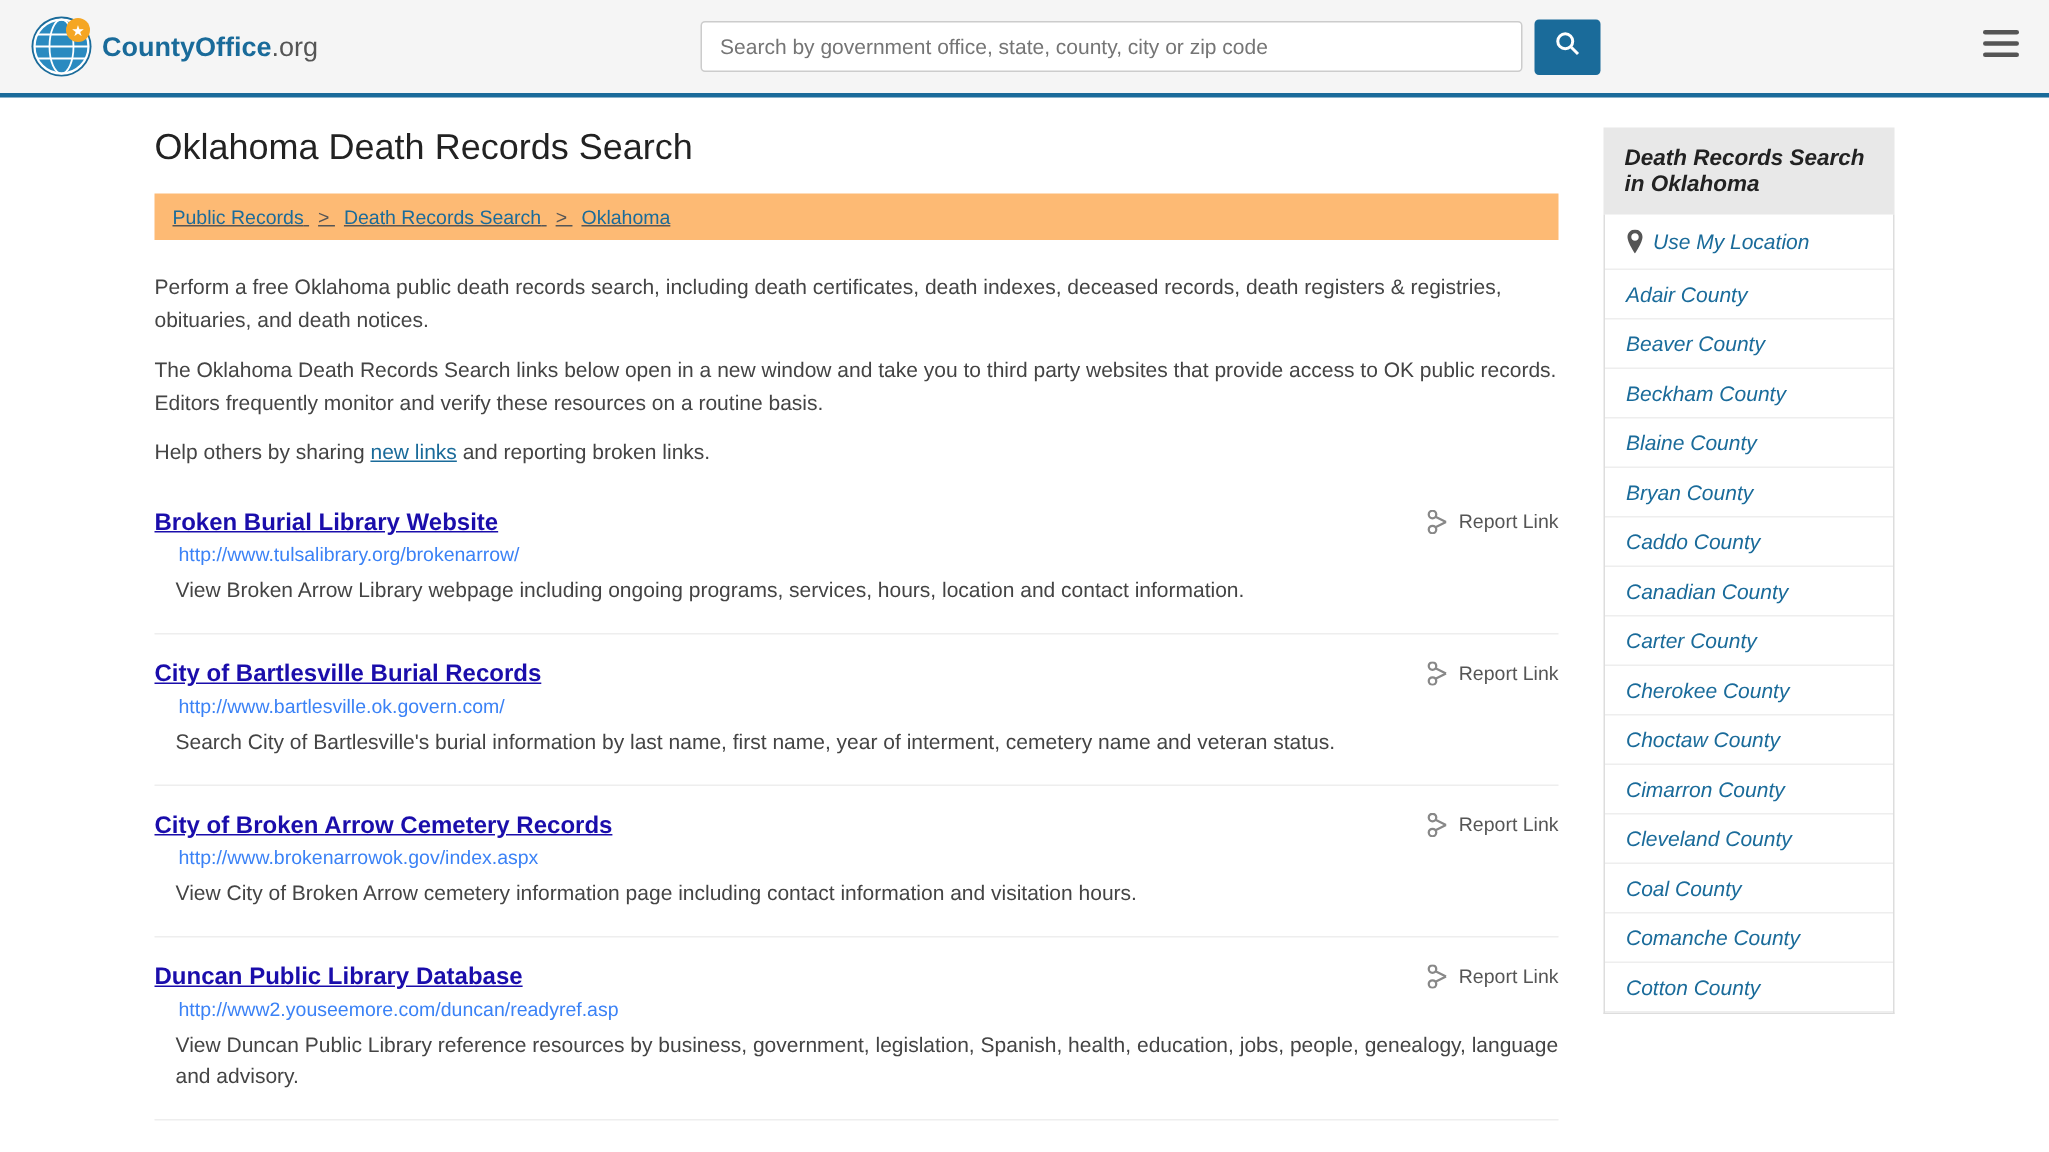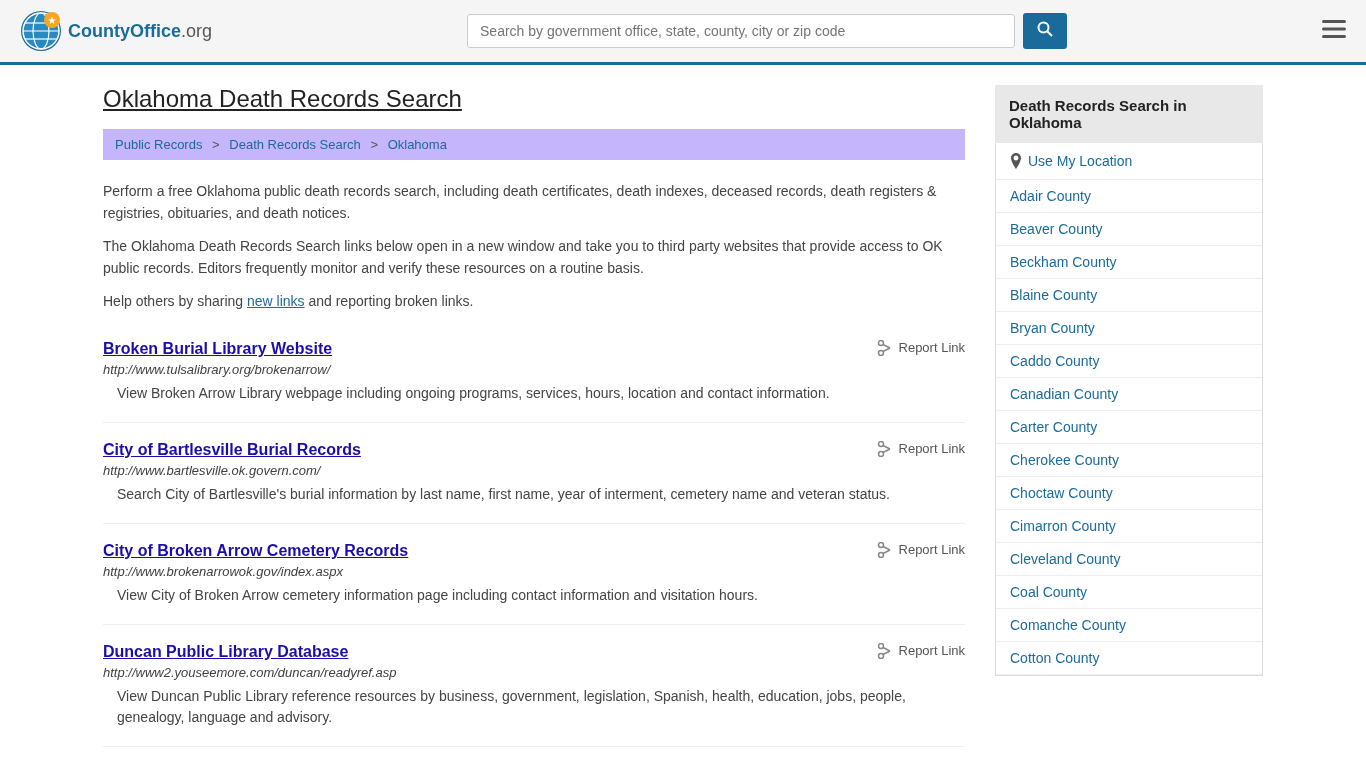--- a/index.html
+++ b/index.html
@@ -67,28 +67,28 @@
 
     
     #content {
       flex: 1;
     }
     #page-title {
       font-size: 24px;
       font-weight: normal;
       color: #222;
       margin-bottom: 16px;
-      text-decoration: underline;
     }
     #breadcrumb {
-      background: #c4b5fd;
+      background: #fdba74;
       padding: 8px 12px;
       font-size: 13px;
       margin-bottom: 20px;
       color: #555;
+      text-decoration: underline;
     }
     #breadcrumb a {
       color: #1a6b9a;
       text-decoration: none;
     }
     #breadcrumb span { color: #555; margin: 0 6px; }
 
     #description p {
       font-size: 14px;
       color: #444;
@@ -124,35 +124,35 @@
       font-size: 13px;
       color: #555;
       background: none;
       border: none;
       cursor: pointer;
       white-space: nowrap;
       margin-left: 20px;
     }
     .result-url {
       font-size: 13px;
-      color: #404040;
-      margin: 4px 0 6px;
-      font-style: italic;
+      color: #3b82f6;
+      margin: 4px 16px 6px;
     }
     .result-desc {
       font-size: 14px;
       color: #444;
       line-height: 1.5;
       margin-left: 14px;
     }
 
     
     #sidebar {
-      width: 268px;
+      width: 194px;
       flex-shrink: 0;
+      font-style: italic;
     }
     #sidebar-title {
       background: #e8e8e8;
       padding: 12px 14px;
       font-size: 15px;
       font-weight: bold;
       color: #222;
       margin-bottom: 0;
     }
     #sidebar-content {

